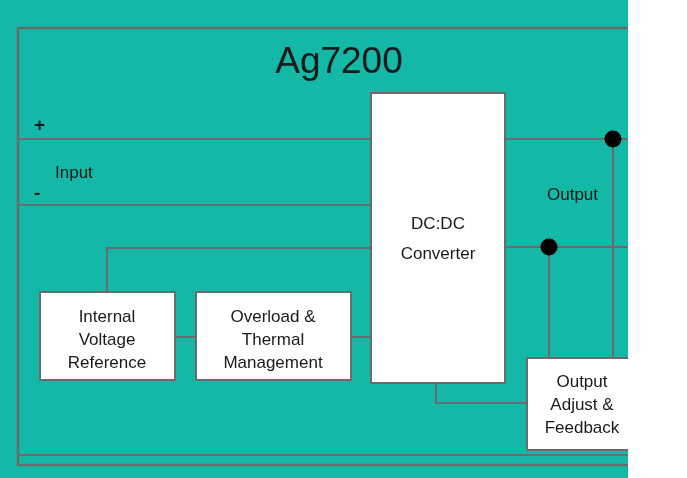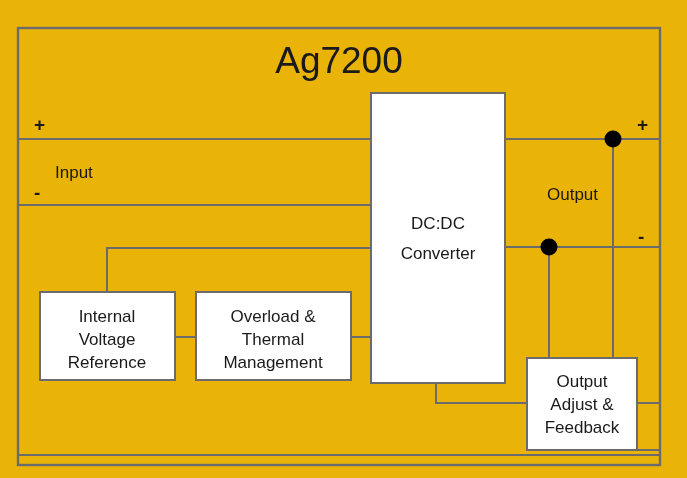--- a/index.html
+++ b/index.html
@@ -7,23 +7,23 @@
     margin: 0;
     padding: 0;
     background: #ffffff;
   }
   body {
     font-family: "Liberation Sans", sans-serif;
     color: #1a1a1a;
   }
   #diagram-root {
     position: relative;
-    width: 687px;
+    width: 628px;
     height: 478px;
-    background: #eab308;
+    background: #14b8a6;
     overflow: hidden;
   }
   svg#diagram-svg {
     position: absolute;
     left: 0;
     top: 0;
     width: 687px;
     height: 478px;
     display: block;
   }

